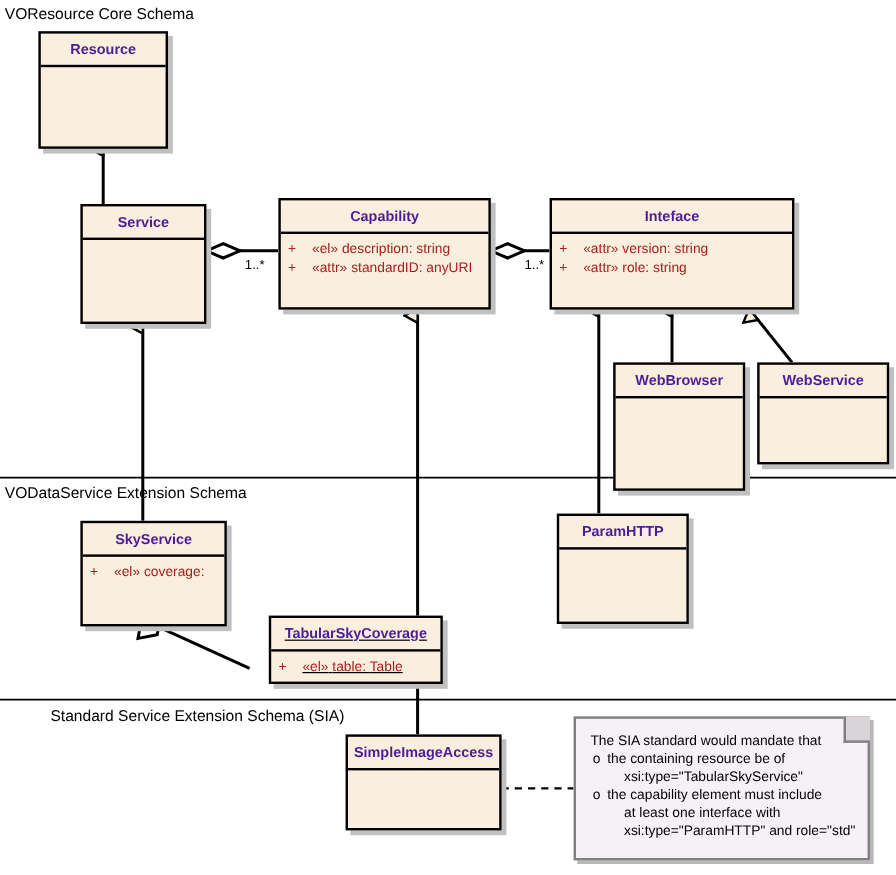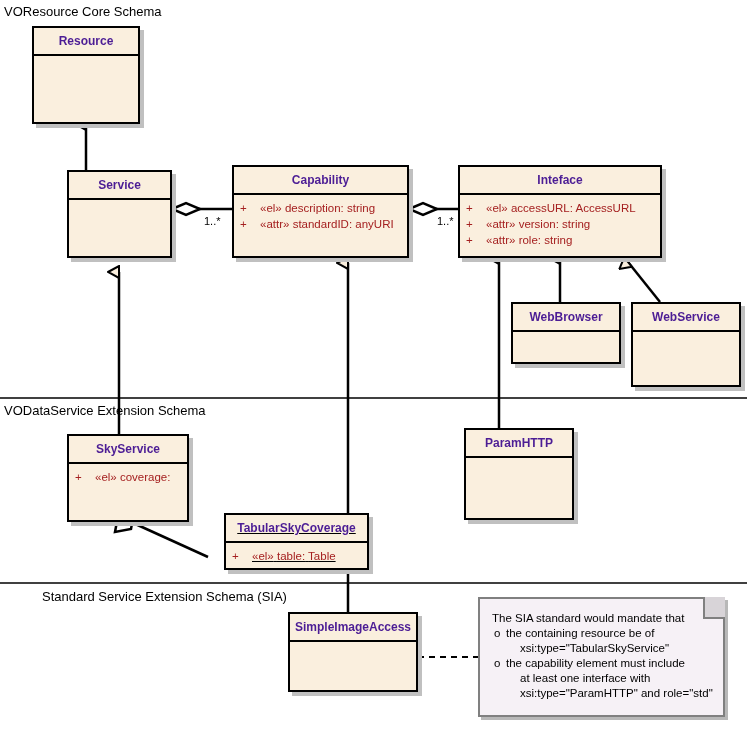--- a/index.html
+++ b/index.html
@@ -178,21 +178,21 @@
   <div class="schema-label" style="left:4px; top:4px;">VOResource Core Schema</div>
   <div class="schema-label" style="left:4px; top:403px;">VODataService Extension Schema</div>
   <div class="schema-label" style="left:20px; top:589px;margin-left:22px;">Standard Service Extension Schema (SIA)</div>
 
   <div class="uml-class" style="left:32px; top:26px; width:108px; height:98px;">
     <div class="uml-name">Resource</div>
     <div class="uml-sep"></div>
     <div class="uml-attrs"></div>
   </div>
 
-  <div class="uml-class" style="left:67px; top:170px; width:105px; height:88px;">
+  <div class="uml-class" style="left:67px; top:170px; width:105px; height:100px;">
     <div class="uml-name">Service</div>
     <div class="uml-sep"></div>
     <div class="uml-attrs"></div>
   </div>
 
   <div class="uml-class" style="left:232px; top:165px; width:177px; height:93px;">
     <div class="uml-name">Capability</div>
     <div class="uml-sep"></div>
     <div class="uml-attrs">
       <div class="attr-row">
@@ -206,38 +206,33 @@
         <span class="attr-type">anyURI</span>
       </div>
     </div>
   </div>
 
   <div class="uml-class" style="left:458px; top:165px; width:204px; height:93px;">
     <div class="uml-name">Inteface</div>
     <div class="uml-sep"></div>
     <div class="uml-attrs">
       <div class="attr-row">
-        <span class="attr-vis">+</span><span class="attr-stereo">«el»</span>
-        <span class="attr-name">accessURL:</span>
-        <span class="attr-type">AccessURL</span>
-      </div>
-      <div class="attr-row">
         <span class="attr-vis">+</span><span class="attr-stereo">«attr»</span>
         <span class="attr-name">version:</span>
         <span class="attr-type">string</span>
       </div>
       <div class="attr-row">
         <span class="attr-vis">+</span><span class="attr-stereo">«attr»</span>
         <span class="attr-name">role:</span>
         <span class="attr-type">string</span>
       </div>
     </div>
   </div>
 
-  <div class="uml-class" style="left:511px; top:302px; width:110px; height:62px;">
+  <div class="uml-class" style="left:511px; top:302px; width:110px; height:107px;">
     <div class="uml-name">WebBrowser</div>
     <div class="uml-sep"></div>
     <div class="uml-attrs"></div>
   </div>
 
   <div class="uml-class" style="left:631px; top:302px; width:110px; height:85px;">
     <div class="uml-name">WebService</div>
     <div class="uml-sep"></div>
     <div class="uml-attrs"></div>
   </div>

